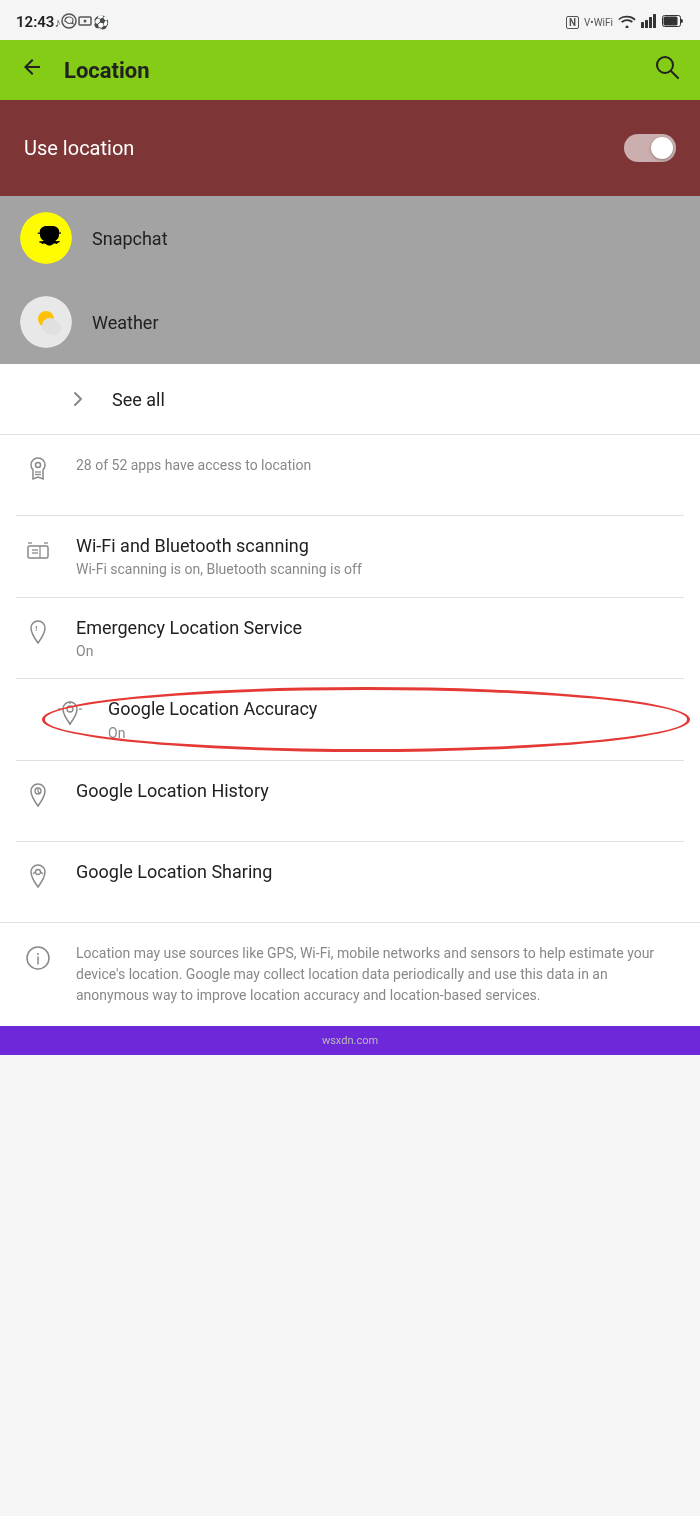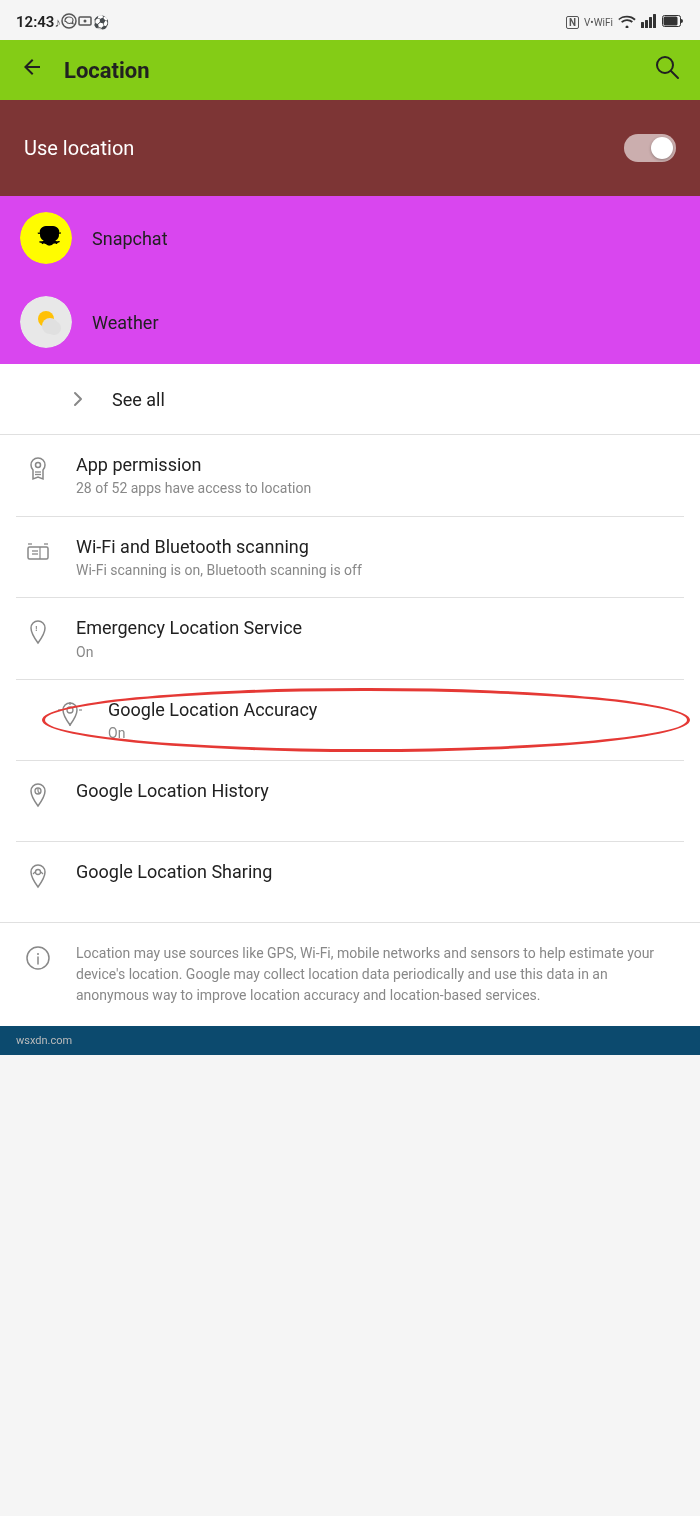--- a/index.html
+++ b/index.html
@@ -132,21 +132,21 @@
     
     .content {
       background: #fff;
     }
 
     
     .app-item {
       display: flex;
       align-items: center;
       padding: 16px 20px;
-      background: #d946ef;
+      background: #a3a3a3;
       cursor: pointer;
       min-height: 80px;
     }
     .app-icon-wrapper {
       width: 52px;
       height: 52px;
       border-radius: 50%;
       overflow: hidden;
       margin-right: 20px;
       flex-shrink: 0;
@@ -286,25 +286,25 @@
       color: #888;
     }
     .footer-text {
       font-size: 14px;
       color: #888;
       line-height: 1.5;
     }
 
     
     .watermark {
-      text-align: left;
+      text-align: center;
       padding: 8px 16px;
       font-size: 11px;
       color: #bbb;
-      background: #0c4a6e;
+      background: #6d28d9;
     }
   </style>
 </head>
 <body>
 
 <div class="status-bar">
   <div class="status-left">
     <span class="status-time">12:43</span>
     <span class="status-icon">♪</span>
     <span class="status-icon">
@@ -415,21 +415,20 @@
   <div class="settings-item">
     <div class="settings-icon">
       <svg width="28" height="28" viewBox="0 0 28 28" fill="none">
         <path d="M14 3C10 3 7 6 7 10c0 2 .8 3.8 2 5.1V24l5-2 5 2v-8.9c1.2-1.3 2-3.1 2-5.1 0-4-3-7-7-7z" stroke="#888" stroke-width="1.5" fill="none"></path>
         <circle cx="14" cy="10" r="2.5" stroke="#888" stroke-width="1.5" fill="none"></circle>
         <line x1="11" y1="17" x2="17" y2="17" stroke="#888" stroke-width="1.3"></line>
         <line x1="11" y1="19.5" x2="17" y2="19.5" stroke="#888" stroke-width="1.3"></line>
       </svg>
     </div>
     <div class="settings-text-block">
-      <span class="settings-title">App permission</span>
       <span class="settings-subtitle">28 of 52 apps have access to location</span>
     </div>
   </div>
 
   <div class="divider"></div>
 
   <div class="settings-item">
     <div class="settings-icon">
       <svg width="28" height="28" viewBox="0 0 28 28" fill="none">
         <rect x="4" y="10" width="20" height="12" rx="1.5" stroke="#888" stroke-width="1.5" fill="none"></rect>

